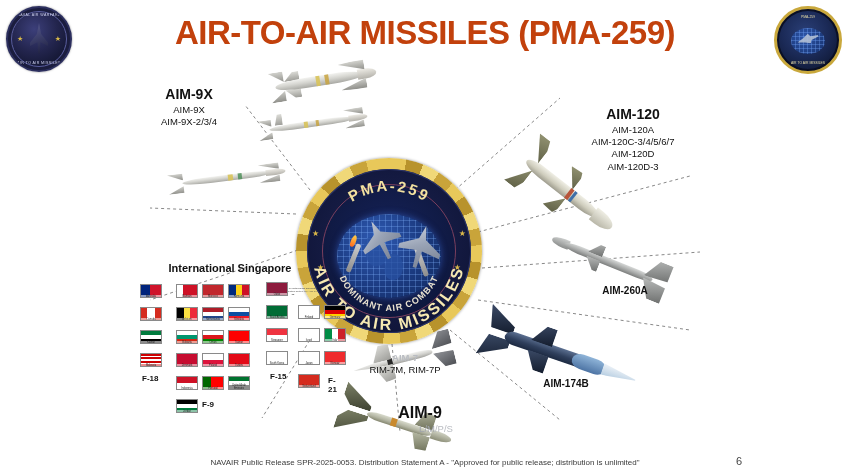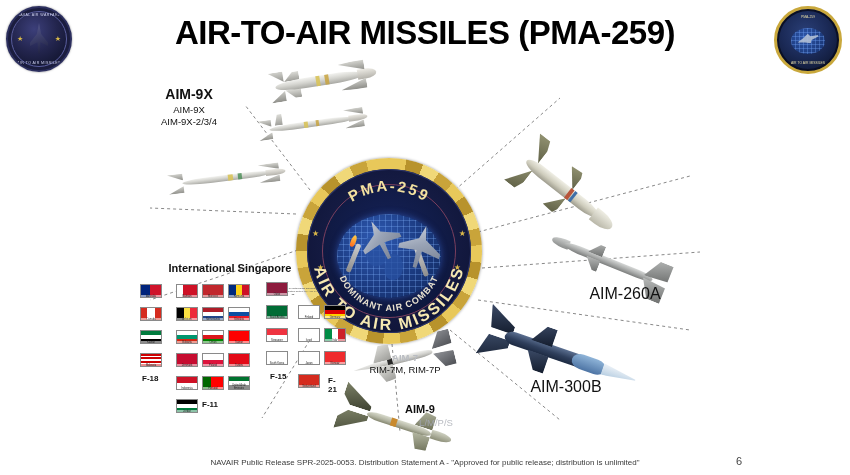--- a/index.html
+++ b/index.html
@@ -8,21 +8,21 @@
     background:#ffffff;
     font-family:"Liberation Sans", sans-serif;
     overflow:hidden;
     position:relative;
   }
   #slide{position:absolute;inset:0;width:850px;height:475px;background:#fff;}
 
   
   .title{
     position:absolute;left:0;top:14px;width:850px;text-align:center;
-    font-size:33px;font-weight:bold;letter-spacing:-0.5px;color:#000000;
+    font-size:33px;font-weight:bold;letter-spacing:-0.5px;color:#c2410c;
     font-family:"Liberation Sans", sans-serif;
   }
 
   
   .seal-tl{
     position:absolute;left:6px;top:6px;width:62px;height:62px;border-radius:50%;
     background:
       radial-gradient(circle at 42% 34%, #3c3f7a 0%, #23254e 42%, #141733 72%, #0d0f24 100%);
     border:2px solid #2c2f5e;
     box-shadow:inset 0 0 0 4px #1b1d3e, 0 0 2px rgba(0,0,0,.5);
@@ -150,21 +150,21 @@
   
   .lines{position:absolute;inset:0;width:850px;height:475px;}
   .lines line{stroke:#7b7b7b;stroke-width:.9;stroke-dasharray:3 3;}
 
   
   .lbl{position:absolute;text-align:center;color:#111;}
   .lbl .hd{font-size:14px;font-weight:bold;line-height:1.25;}
   .lbl .sub{font-size:9.5px;line-height:1.3;}
   .lbl .ghost{font-size:9.5px;line-height:1.3;color:#b9bcc2;font-weight:bold;}
   .lbl .mix .g{color:#b9bcc2;}
-  .small-cap{font-size:16px;font-weight:normal;}
+  .small-cap{font-size:10px;font-weight:bold;}
 
   
   .mbody{position:absolute;}
 
   
   .m9x1{left:258px;top:66px;width:120px;height:30px;transform:rotate(-9deg);}
   .m9x2{left:253px;top:114px;width:116px;height:20px;transform:rotate(-8deg);}
   .m9x3{left:165px;top:168px;width:122px;height:20px;transform:rotate(-7deg);}
 
   .sidewinder{position:relative;width:100%;height:100%;}
@@ -443,36 +443,43 @@
       <div class="a9-nose"></div>
     </div>
   </div>
 
   <div class="lbl" style="left:134px;top:86px;width:110px;">
     <div class="hd">AIM-9X</div>
     <div class="sub">AIM-9X</div>
     <div class="sub">AIM-9X-2/3/4</div>
   </div>
 
+  <div class="lbl" style="left:538px;top:106px;width:190px;">
+    <div class="hd">AIM-120</div>
+    <div class="sub">AIM-120A</div>
+    <div class="sub">AIM-120C-3/4/5/6/7</div>
+    <div class="sub">AIM-120D</div>
+    <div class="sub">AIM-120D-3</div>
+  </div>
 
   <div class="lbl" style="left:570px;top:285px;width:110px;">
     <div class="small-cap">AIM-260A</div>
   </div>
 
   <div class="lbl" style="left:506px;top:378px;width:120px;">
-    <div class="small-cap">AIM-300B</div>
+    <div class="small-cap">AIM-174B</div>
   </div>
 
   <div class="lbl" style="left:340px;top:352px;width:130px;">
     <div class="ghost">AIM-7</div>
     <div class="sub">RIM-7M, RIM-7P</div>
   </div>
 
   <div class="lbl" style="left:372px;top:403px;width:96px;">
-    <div class="hd" style="font-size:11px;">AIM-9</div>
+    <div class="hd" style="font-size:16px;">AIM-9</div>
     <div class="sub mix"><span style="font-weight:normal;color:#9fa3aa;margin-left:32px;">L/M</span><span class="g">/P/S</span></div>
   </div>
 
   <div class="flags-title">International Singapore</div>
   <div class="f35-note">Note: responsible for Netherlands and South Korea also co-production fleets F-16 / AIM-9X-2E</div>
 
   <div class="flag-grid">
 
     <div class="flag" style="left:0px;top:0px;background:linear-gradient(90deg,#00247d 0 45%,#cf142b 45% 100%);">
         <span class="cap">Australia</span>
@@ -534,21 +541,21 @@
     <div class="flag" style="left:62px;top:92px;background:linear-gradient(90deg,#006600 0 40%,#ff0000 40% 100%);">
         <span class="cap">Portugal</span>
       </div>
     <div class="flag" style="left:88px;top:92px;background:linear-gradient(180deg,#00732f 0 33%,#fff 33% 66%,#000 66% 100%);">
         <span class="cap">United Arab Emirates</span>
       </div>
 
     <div class="flag" style="left:36px;top:115px;background:linear-gradient(180deg,#000 0 33%,#fff 33% 66%,#007a3d 66% 100%);">
         <span class="cap">Jordan</span>
       </div>
-    <div class="grp-lbl" style="left:62px;top:116px;">F-11</div>
+    <div class="grp-lbl" style="left:62px;top:116px;">F-9</div>
 
     <div class="flag" style="left:126px;top:-2px;background:#8d1b3d;">
         <span class="cap">Qatar</span>
       </div>
     <div class="flag" style="left:126px;top:21px;background:#006c35;">
         <span class="cap">Saudi Arabia</span>
       </div>
     <div class="flag" style="left:126px;top:44px;background:linear-gradient(180deg,#ef3340 0 50%,#fff 50% 100%);">
         <span class="cap">Singapore</span>
       </div>

